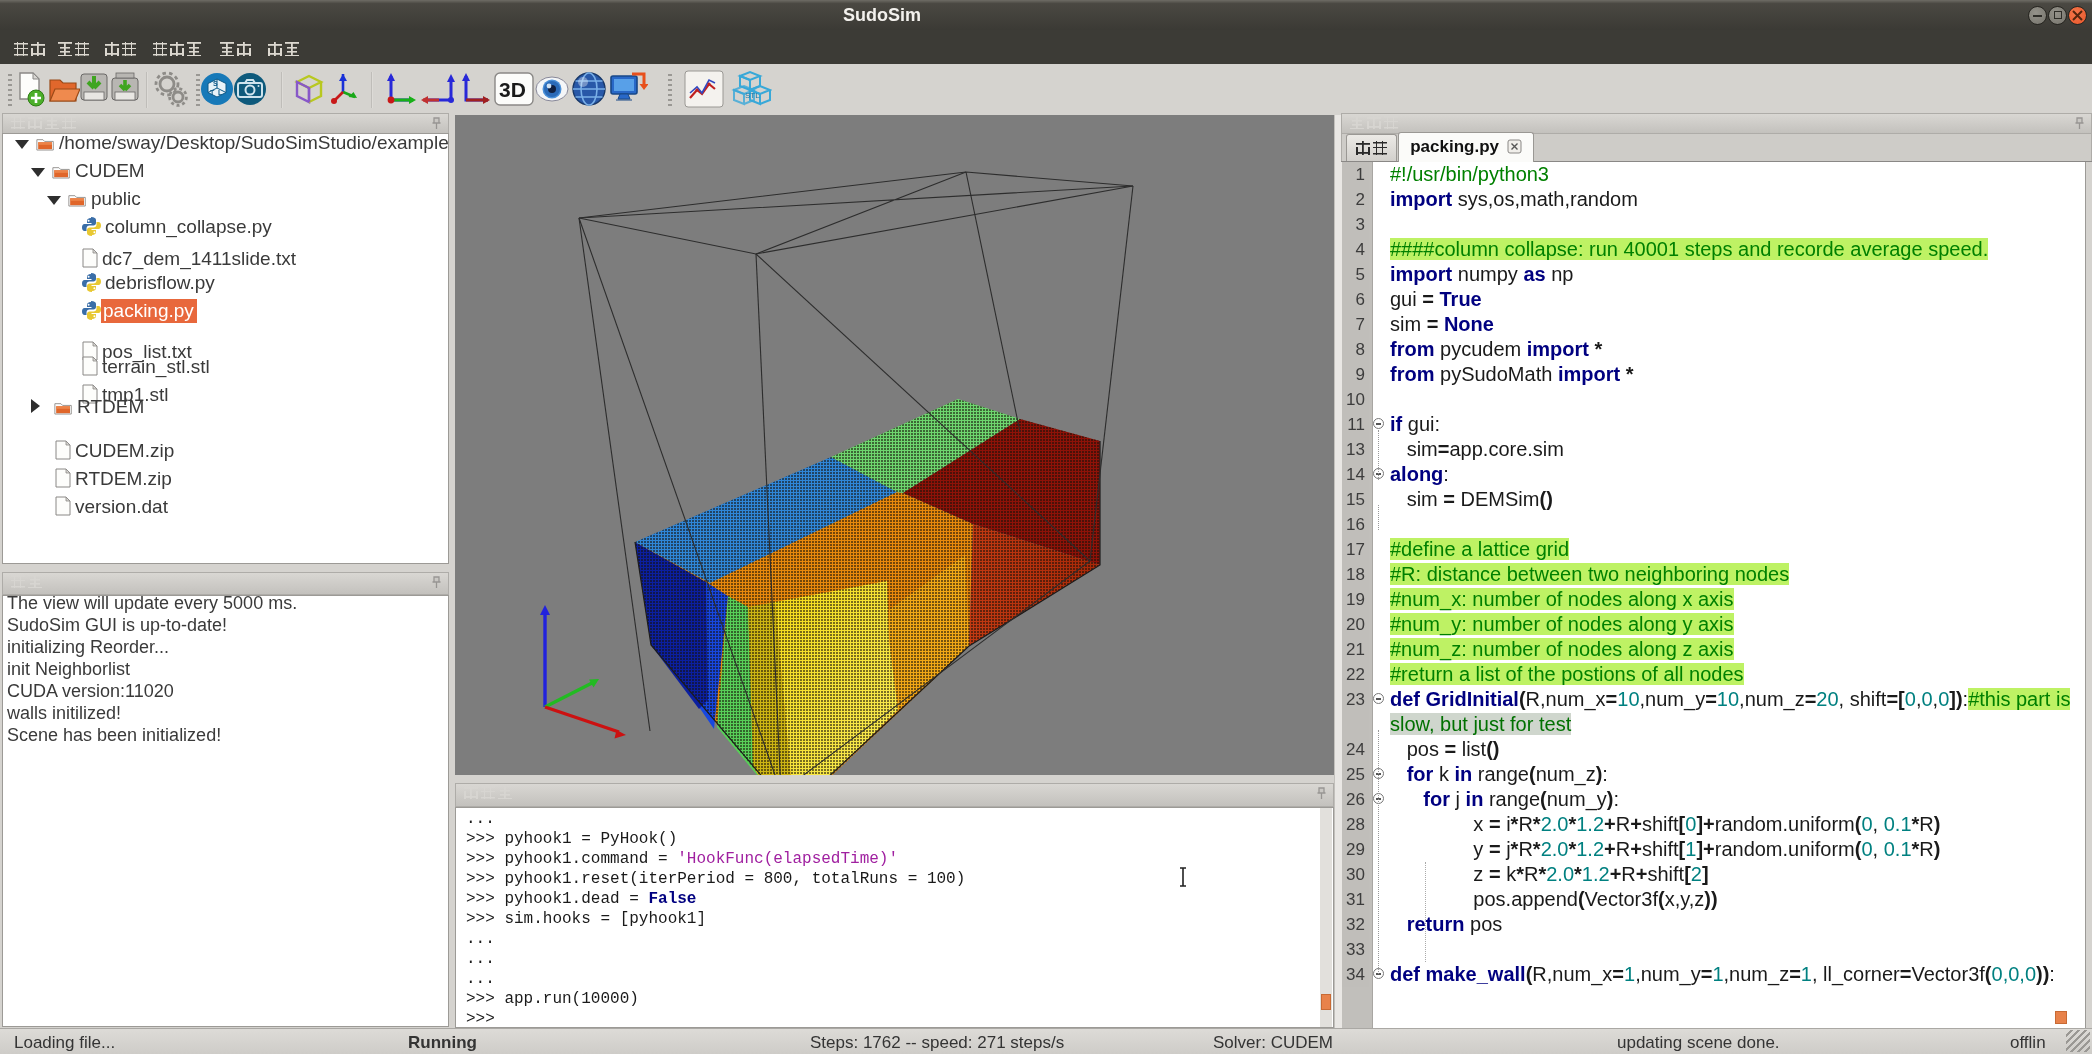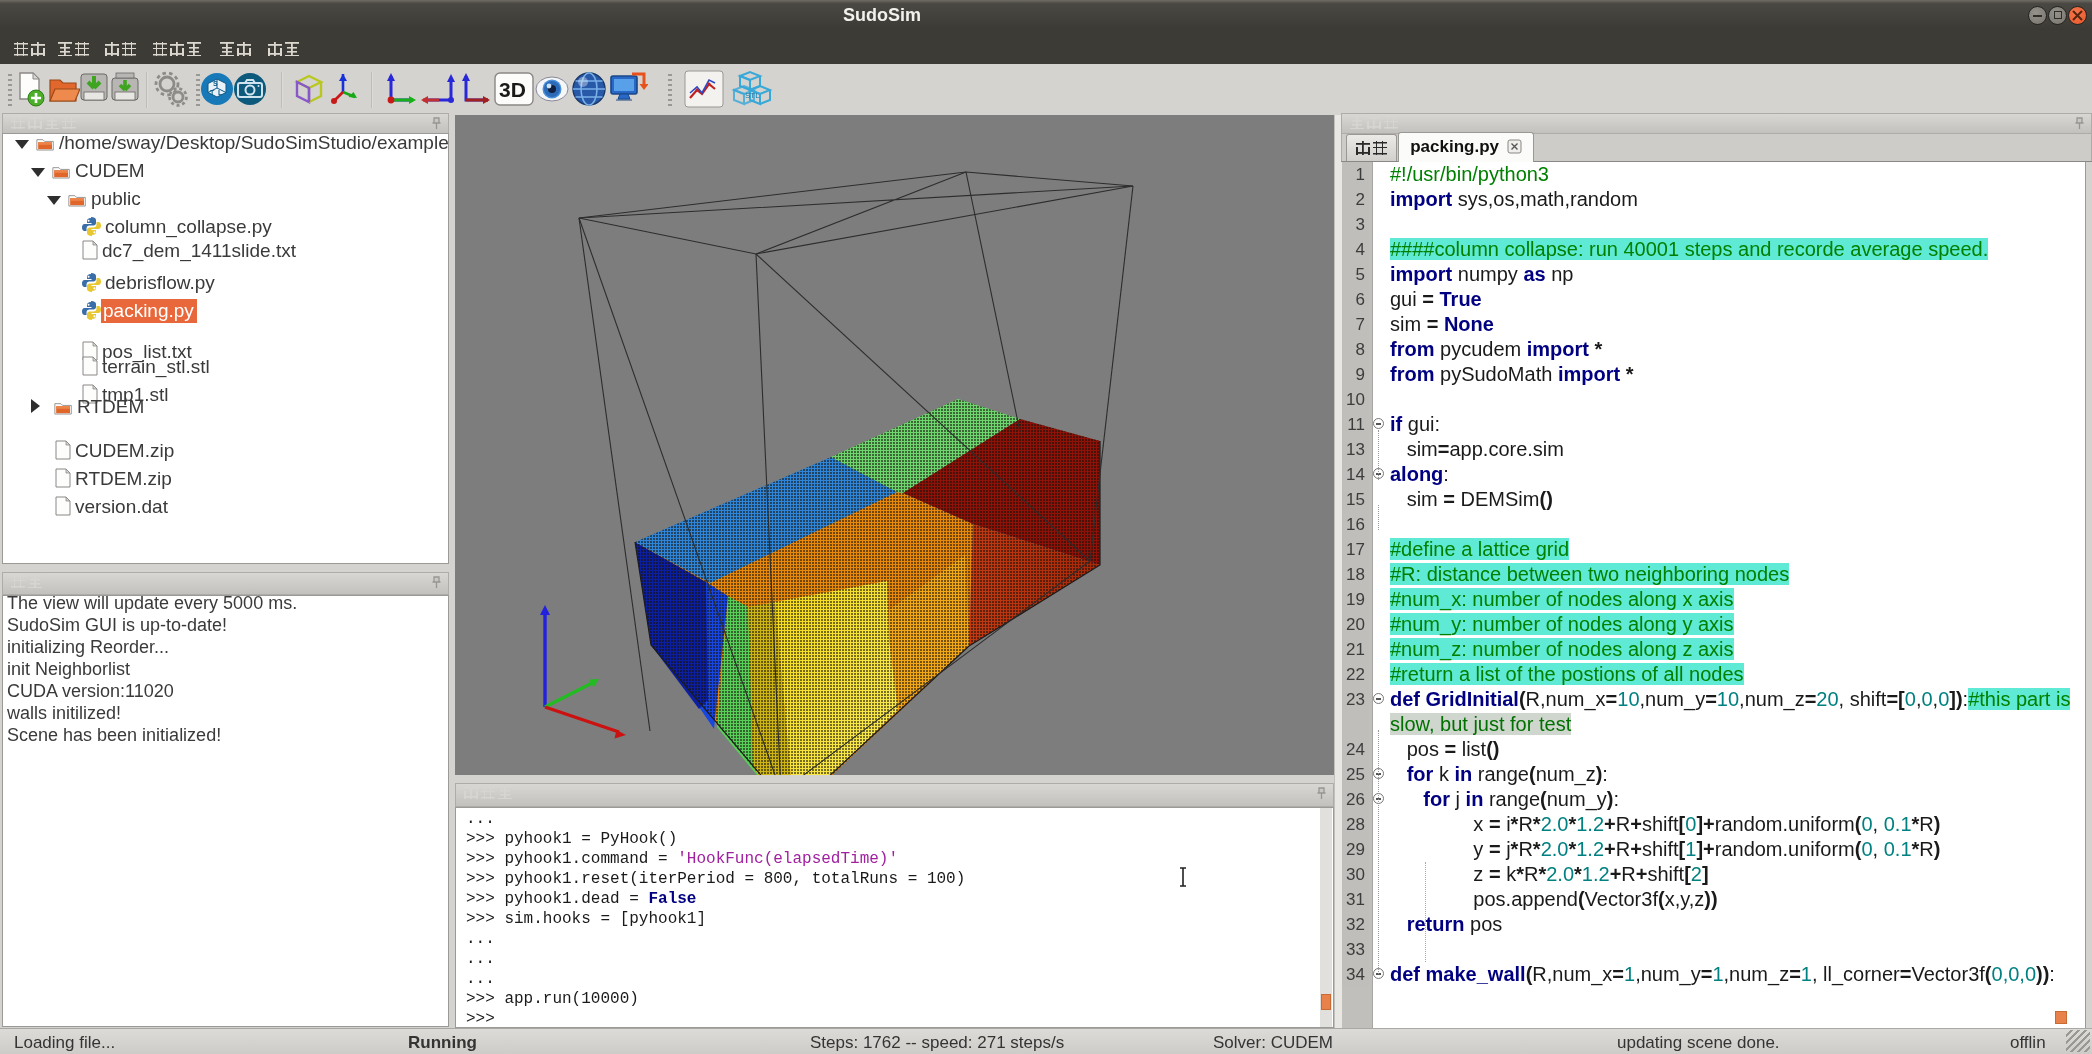--- a/index.html
+++ b/index.html
@@ -59,21 +59,21 @@
 
 .tab { position:absolute; top:134px; height:27px; border:1px solid #9a9894;
   border-bottom:none; border-radius:3px 3px 0 0; font-size:17px; text-align:center; }
 #codearea { font-size:20px; line-height:25px; white-space:nowrap; color:#1a1a1a; }
 .crow { height:25px; position:relative; }
 .lnum { position:absolute; left:0; top:0; width:27px; height:25px; text-align:right;
   font-size:17px; color:#3c3c3c; background:#c0beba; padding-right:4px; }
 .lnum.nn { background:#c0beba; }
 .ctext { position:absolute; left:48px; top:0; }
 .kw { color:#000080; font-weight:bold; }
-.cm { color:#008000; background:#5eead4;margin-top:40px; }
+.cm { color:#008000; background:#bef264;margin-top:40px; }
 .num { color:#008080; }
 .str { color:#a020a0; }
 .op { font-weight:bold; }
 .fold { position:absolute; left:31px; top:6px; width:11px; height:11px;
   border:1px solid #777; border-radius:50%; background:#fff; }
 .fold::after { content:""; position:absolute; left:2px; top:4px; width:5px; height:1.5px;
   background:#555; }
 
 #statusbar { left:0; top:1028px; width:2092px; height:26px;
   background:linear-gradient(#dddbd7,#ceccc8); border-top:1px solid #aaa8a4; }
@@ -252,21 +252,21 @@
           <path d="M1 4 h7 l2 2 h10 v10 h-19 z" fill="#fff" stroke="#8a8884"></path>
           <path d="M2.5 7 h16 v8 h-16 z" fill="#e0662a"></path>
           <path d="M2.5 7 h16 v3 h-16 z" fill="#ec8348"></path>
         </svg>public</div>
   <div class="trow" style="top:88px;"><span style="margin-left:71px;"></span><svg class="ficon" width="19" height="19" viewBox="0 0 19 19">
           <path d="M9 1 c-3 0 -4 1.4 -4 3 v2 h4.5 v1 h-7 c-1.6 0 -2.5 1.5 -2.5 3.5 c0 2 1 3.5 2.5 3.5 h2 v-2.5 c0 -1.8 1.4 -3 3 -3 h4 c1.4 0 2.5 -1.2 2.5 -2.5 v-3 c0 -1.6 -1.5 -3 -5 -3 z" fill="#3a6ea8"></path>
           <circle cx="6.6" cy="3.8" r="1" fill="#fff"></circle>
           <path d="M10 18 c3 0 4 -1.4 4 -3 v-2 h-4.5 v-1 h7 c1.6 0 2.5 -1.5 2.5 -3.5 c0 -2 -1 -3.5 -2.5 -3.5 h-2 v2.5 c0 1.8 -1.4 3 -3 3 h-4 c-1.4 0 -2.5 1.2 -2.5 2.5 v3 c0 1.6 1.5 3 5 3 z" fill="#e8c832"></path>
           <circle cx="12.4" cy="15.2" r="1" fill="#fff"></circle>
         </svg>column_collapse.py</div>
-  <div class="trow" style="top:112px;"><span style="margin-left:71px;"></span><svg class="ficon" width="16" height="20">
+  <div class="trow" style="top:120px;"><span style="margin-left:71px;"></span><svg class="ficon" width="16" height="20">
           <path d="M1 1 h10 l4 4 v14 h-14 z" fill="#fdfdfb" stroke="#8a8886"></path>
           <path d="M11 1 l4 4 h-4 z" fill="#d8d6d2" stroke="#8a8886" stroke-width=".8"></path>
         </svg>dc7_dem_1411slide.txt</div>
   <div class="trow" style="top:144px;"><span style="margin-left:71px;"></span><svg class="ficon" width="19" height="19" viewBox="0 0 19 19">
           <path d="M9 1 c-3 0 -4 1.4 -4 3 v2 h4.5 v1 h-7 c-1.6 0 -2.5 1.5 -2.5 3.5 c0 2 1 3.5 2.5 3.5 h2 v-2.5 c0 -1.8 1.4 -3 3 -3 h4 c1.4 0 2.5 -1.2 2.5 -2.5 v-3 c0 -1.6 -1.5 -3 -5 -3 z" fill="#3a6ea8"></path>
           <circle cx="6.6" cy="3.8" r="1" fill="#fff"></circle>
           <path d="M10 18 c3 0 4 -1.4 4 -3 v-2 h-4.5 v-1 h7 c1.6 0 2.5 -1.5 2.5 -3.5 c0 -2 -1 -3.5 -2.5 -3.5 h-2 v2.5 c0 1.8 -1.4 3 -3 3 h-4 c-1.4 0 -2.5 1.2 -2.5 2.5 v3 c0 1.6 1.5 3 5 3 z" fill="#e8c832"></path>
           <circle cx="12.4" cy="15.2" r="1" fill="#fff"></circle>
         </svg>debrisflow.py</div>
   <div class="trow" style="top:172px;"><span style="margin-left:71px;"></span><svg class="ficon" width="19" height="19" viewBox="0 0 19 19">

